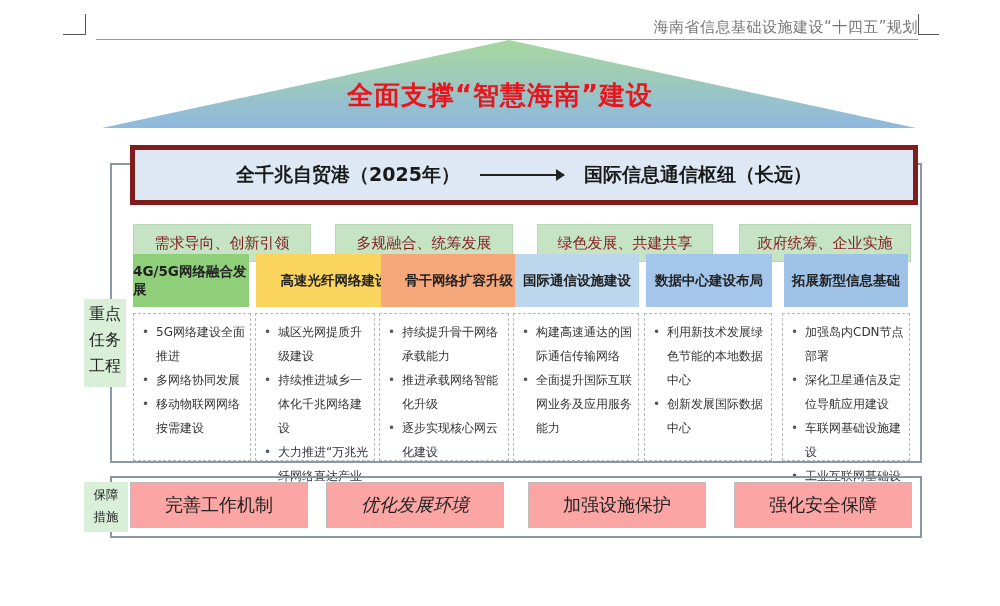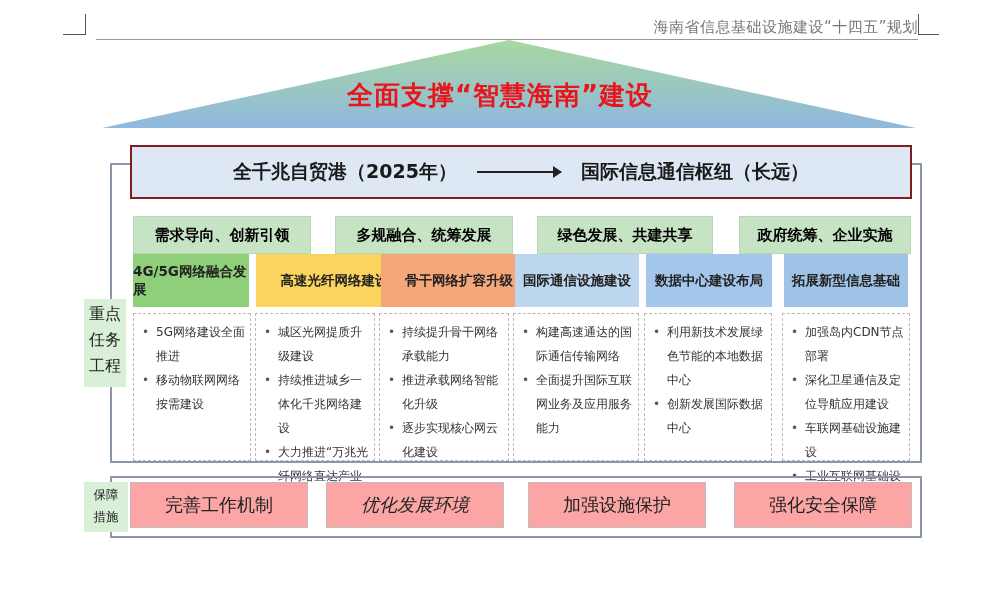--- a/index.html
+++ b/index.html
@@ -15,29 +15,29 @@
   .roof { position:absolute; left:102px; top:40px; width:814px; height:88px; }
   .roof-text { position:absolute; left:0; top:78px; width:1000px; text-align:center;
                font-size:26px; font-weight:bold; color:#e8161c; letter-spacing:1px; }
 
   .frame-main { position:absolute; left:110px; top:163px; width:808px; height:298px;
                 border:2px solid #8a97a6; border-top:none; }
   .frame-main::before { content:""; position:absolute; left:-2px; top:0; width:22px; height:2px; background:#8a97a6; }
   .frame-main::after { content:""; position:absolute; right:-2px; top:0; width:22px; height:2px; background:#8a97a6; }
 
   .banner { position:absolute; left:130px; top:145px; width:778px; height:50px;
-            background:#dde8f4; border:2px solid #7f1d1d; display:flex; align-items:center; justify-content:center;
+            background:#dde8f4; border:5px solid #7f1d1d; display:flex; align-items:center; justify-content:center;
             font-size:19px; font-weight:bold; color:#1a1a1a; gap:14px; }
   .banner .arrow { display:inline-block; width:84px; height:2px; background:#222; position:relative; margin:0 6px; }
   .banner .arrow::after { content:""; position:absolute; right:-1px; top:-5px; border-left:9px solid #222;
                           border-top:6px solid transparent; border-bottom:6px solid transparent; }
 
   .principles { position:absolute; top:208px; left:133px; width:776px; height:36px; }
-  .principle { position:absolute; top:8px; height:36px; background:#c6e3c4; border:1px solid #b7d8b4;
-               display:flex; align-items:center; justify-content:center; font-size:15px; font-weight:bold; color:#000000; }
+  .principle { position:absolute; top:16px; height:36px; background:#c6e3c4; border:1px solid #b7d8b4;
+               display:flex; align-items:center; justify-content:center; font-size:15px; font-weight:normal; color:#7f1d1d; }
 
   .tasks-label { position:absolute; left:84px; top:299px; width:42px; height:86px; background:#d9efd8;
                  font-size:16px; color:#222; text-align:center; line-height:26px; padding-top:2px;
                  writing-mode:horizontal-tb; }
 
   .col-head { position:absolute; top:254px; height:53px; display:flex; align-items:center; justify-content:center;
               font-size:13.5px; font-weight:bold; color:#222; }
   .col-body { position:absolute; top:313px; height:148px; border:1px dashed #b8b8b8; box-sizing:border-box;
               padding:6px 4px 0 6px; font-size:12px; color:#333; line-height:24px; }
   .col-body ul { margin:0; padding:0; list-style:none; }
@@ -87,20 +87,21 @@
 <div class="tasks-label">
   <div>重点</div>
   <div>任务</div>
   <div>工程</div>
 </div>
 
 <div class="col-head" style="left:133px;width:116px;background:#8fcf7a;">4G/5G网络融合发展</div>
 <div class="col-body" style="left:133px;width:118px;">
   <ul>
     <li>5G网络建设全面推进</li>
+    <li>多网络协同发展</li>
     <li>移动物联网网络按需建设</li>
   </ul>
 </div>
 
 <div class="col-head" style="left:256px;width:117px;background:#fbd45e;padding-left:20px;">高速光纤网络建设</div>
 <div class="col-body" style="left:255px;width:120px;">
   <ul>
     <li>城区光网提质升级建设</li>
     <li>持续推进城乡一体化千兆网络建设</li>
     <li>大力推进“万兆光纤网络直达产业园区”</li>

